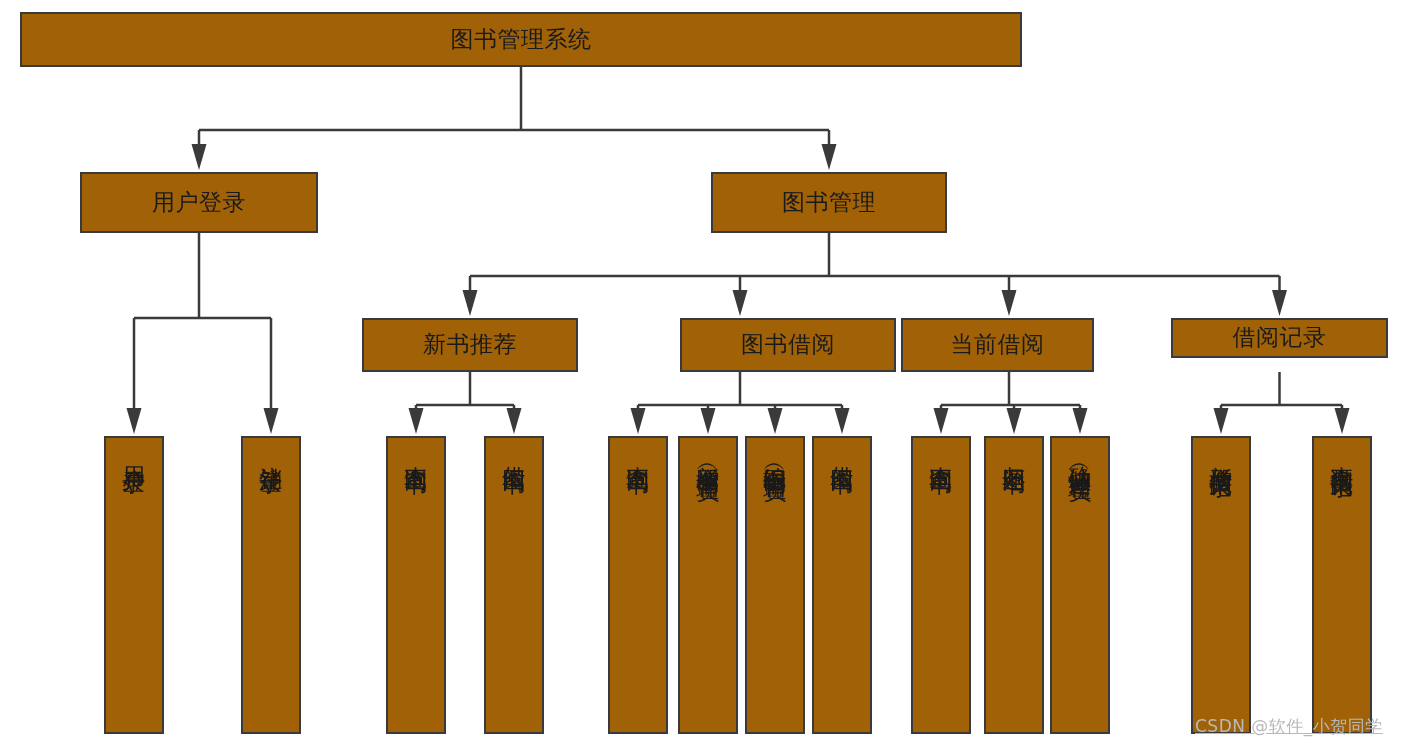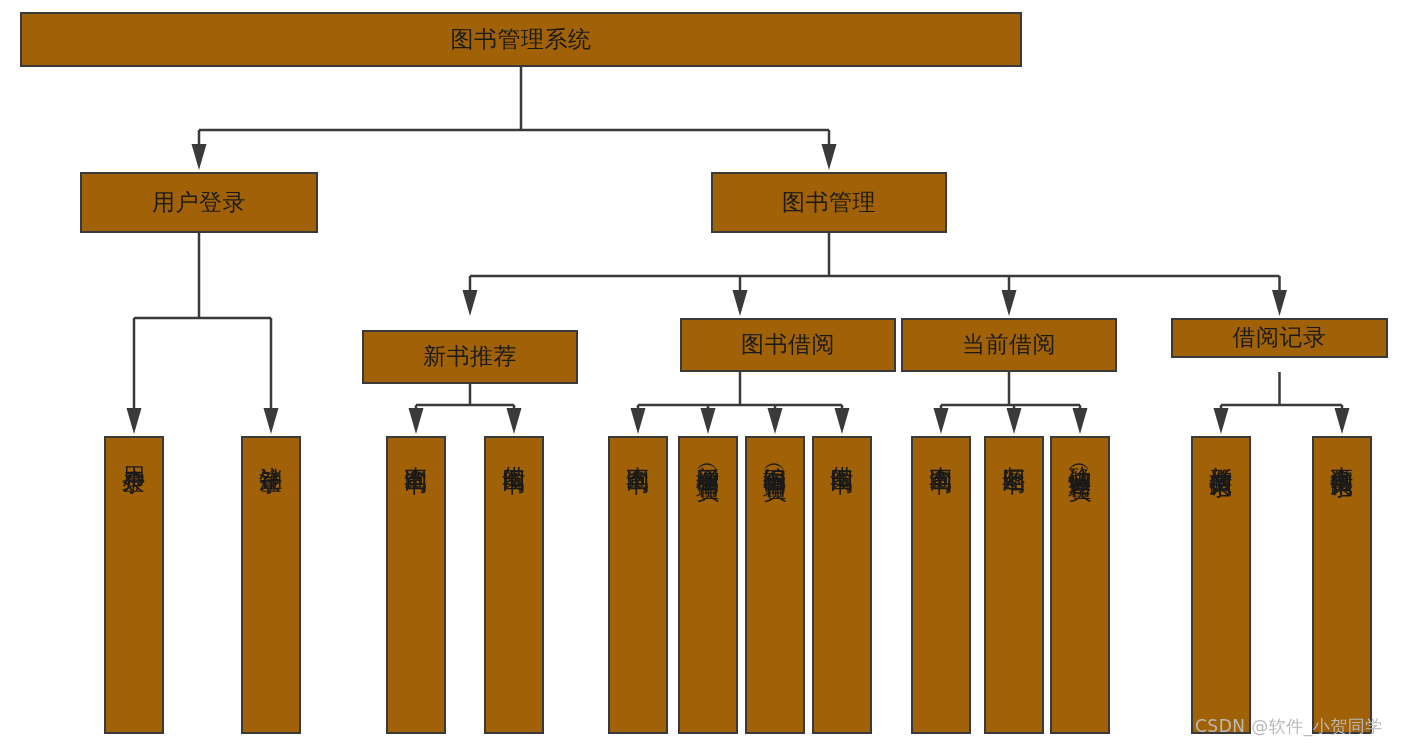--- a/index.html
+++ b/index.html
@@ -57,20 +57,21 @@
     line-height: 1.06;
     letter-spacing: 2px;
     white-space: nowrap;
   }
   .watermark {
     position: absolute;
     font-size: 17px;
     color: #b9b9b9;
     white-space: nowrap;
     letter-spacing: 0.5px;
+    text-decoration: underline;
   }
 </style>
 </head>
 <body>
 
 <div id="canvas">
   <svg id="edges" viewBox="0 0 1405 747" xmlns="http://www.w3.org/2000/svg">
       <line x1="521" y1="67" x2="521" y2="130" stroke="#3a3a3a" stroke-width="2.5"></line>
       <line x1="199" y1="130" x2="829" y2="130" stroke="#3a3a3a" stroke-width="2.5"></line>
       <line x1="199" y1="130" x2="199" y2="144" stroke="#3a3a3a" stroke-width="2.5"></line>
@@ -127,27 +128,27 @@
   <div id="nodes">
       <div class="node horiz" style="left: 20px; top: 12px; width: 1002px; height: 55px;">
         <span class="node-label">图书管理系统</span>
       </div>
       <div class="node horiz" style="left: 80px; top: 172px; width: 238px; height: 61px;">
         <span class="node-label">用户登录</span>
       </div>
       <div class="node horiz" style="left: 711px; top: 172px; width: 236px; height: 61px;">
         <span class="node-label">图书管理</span>
       </div>
-      <div class="node horiz" style="left: 362px; top: 330px; width: 216px; height: 54px;">
+      <div class="node horiz" style="left: 362px; top: 318px; width: 216px; height: 54px;">
         <span class="node-label">新书推荐</span>
       </div>
       <div class="node horiz" style="left: 632px; top: 318px; width: 216px; height: 54px; margin-left: 48px;">
         <span class="node-label">图书借阅</span>
       </div>
-      <div class="node horiz" style="left: 901px; top: 318px; width: 216px; height: 54px;">
+      <div class="node horiz" style="left: 901px; top: 318px; width: 193px; height: 54px;">
         <span class="node-label">当前借阅</span>
       </div>
       <div class="node horiz" style="left: 1171px; top: 318px; width: 217px; height: 40px;">
         <span class="node-label">借阅记录</span>
       </div>
       <div class="node vert" style="left: 104px; top: 436px; width: 60px; height: 298px;">
         <span class="node-label">用户登录</span>
       </div>
       <div class="node vert" style="left: 241px; top: 436px; width: 60px; height: 298px;">
         <span class="node-label">注销登录</span>

